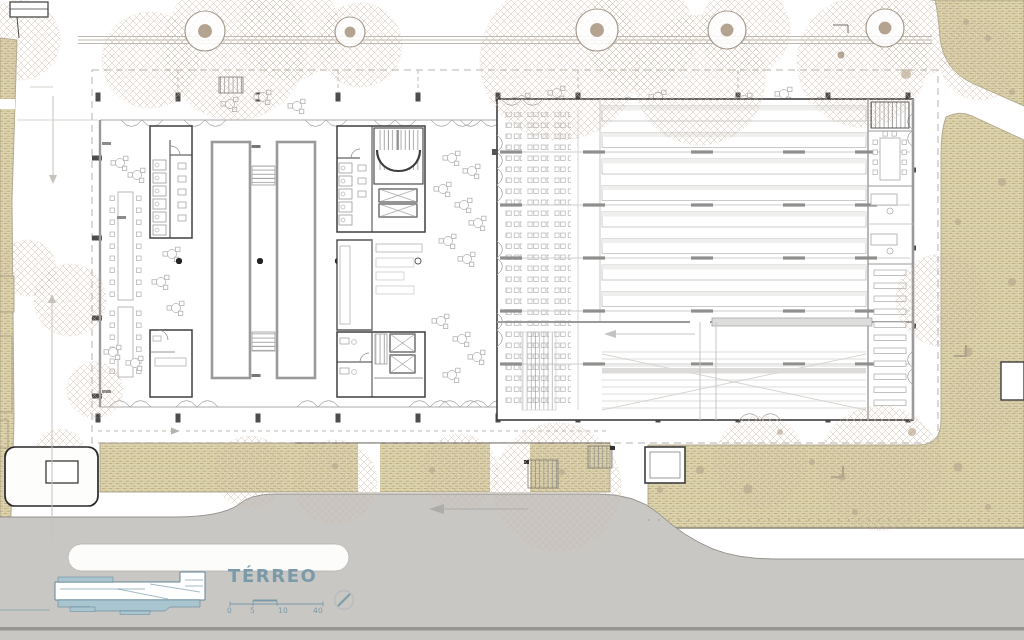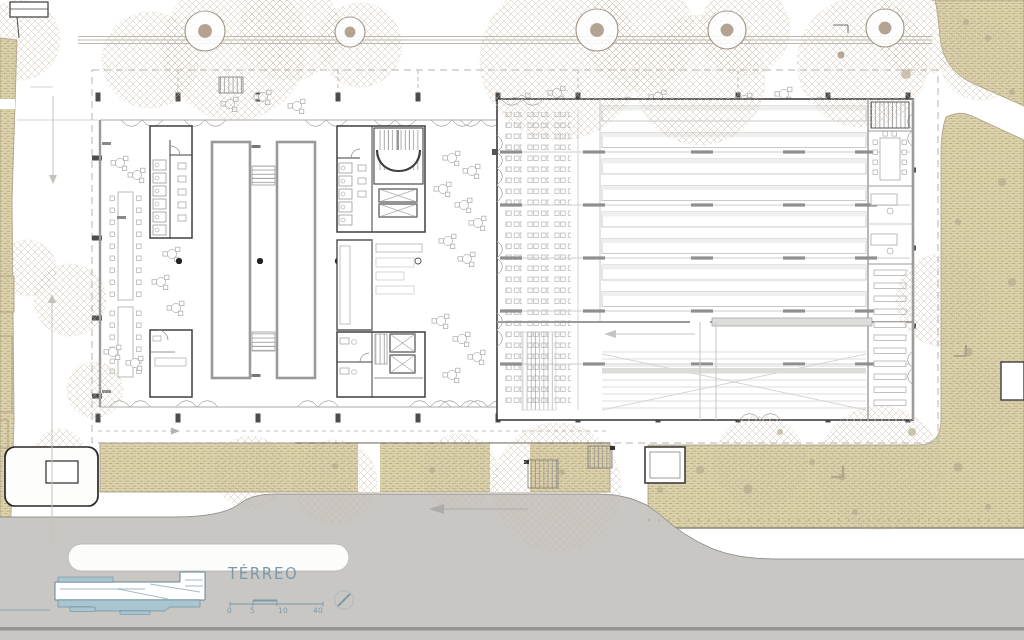--- a/index.html
+++ b/index.html
@@ -1,20 +1,20 @@
 <!DOCTYPE html>
 <html><head>
 <meta charset="utf-8">
 <style>
   html,body{margin:0;padding:0;background:#ffffff;}
   .stage{position:relative;width:1024px;height:640px;background:#ffffff;overflow:hidden;
          font-family:"DejaVu Sans","Liberation Sans",sans-serif;}
   .stage svg{position:absolute;left:0;top:0;}
   .lbl{position:absolute;color:#7b9aa9;}
-  .lbl-floor{left:228px;top:565px;font-size:15px;letter-spacing:1.6px;}
+  .lbl-floor{left:228px;top:565px;font-size:18px;letter-spacing:1.6px;font-weight:bold;}
   .lbl-scale{font-size:7.5px;letter-spacing:0.3px;}
   #s0{left:227px;top:606px;}
   #s1{left:250px;top:606px;}
   #s2{left:278px;top:606px;}
   #s3{left:313px;top:606px;}
 </style>
 </head>
 <body>
 
 <div class="stage">

